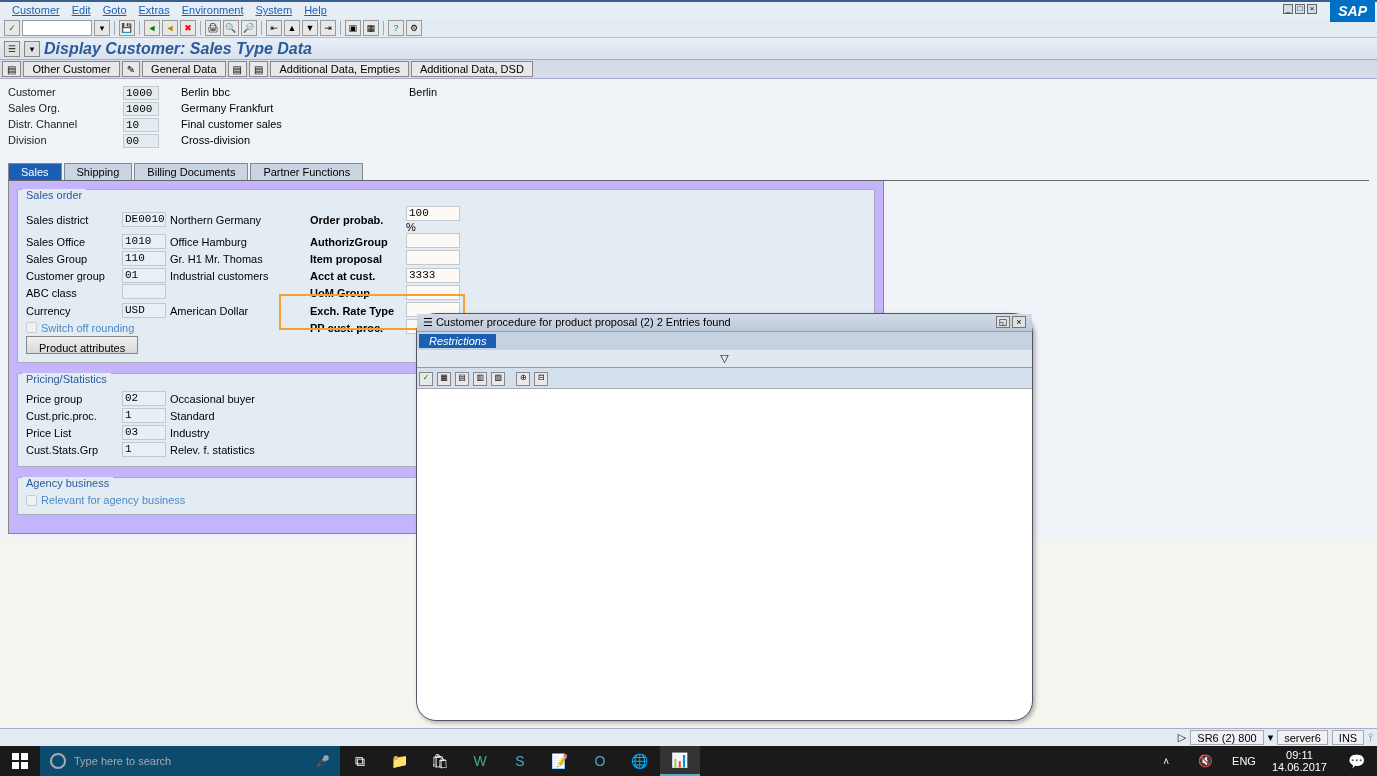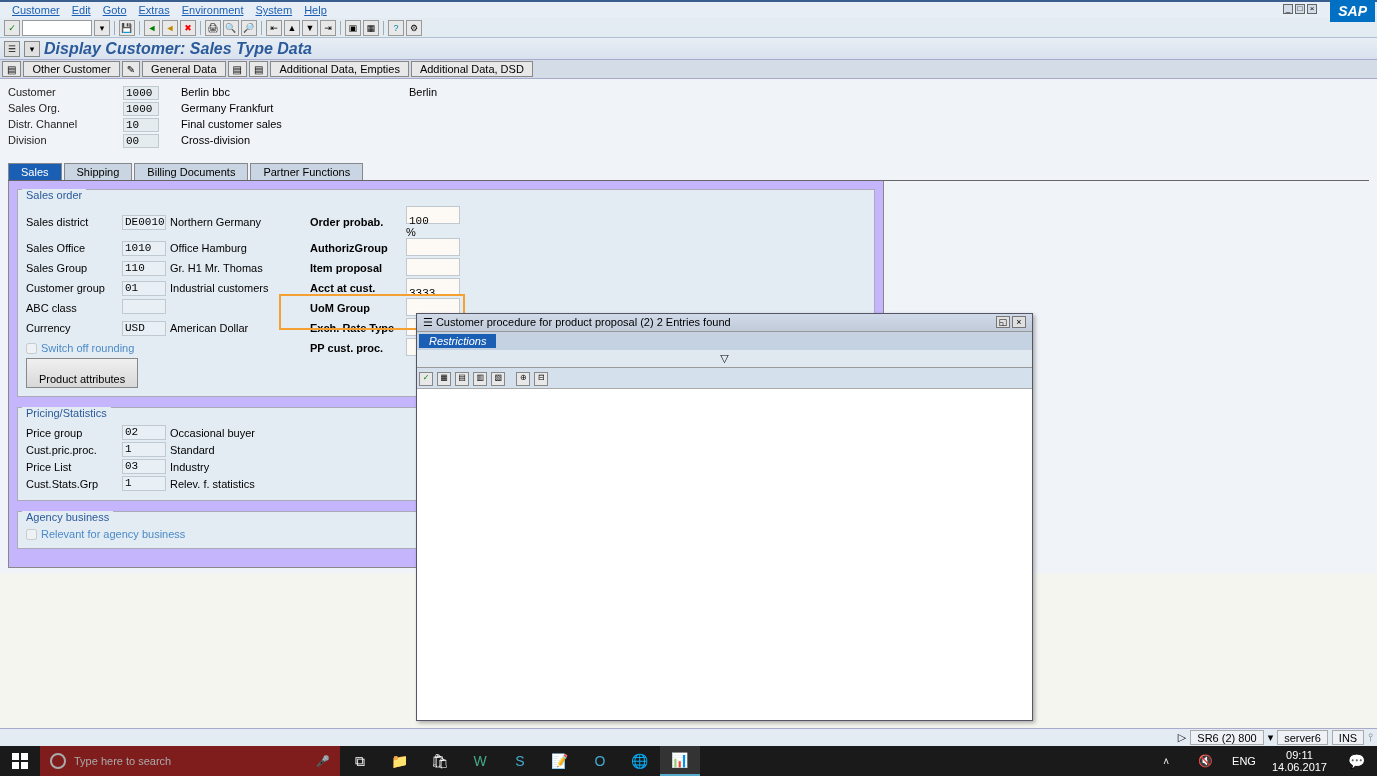--- a/index.html
+++ b/index.html
@@ -40,27 +40,27 @@
 .group-title { position: relative; top: -1px; left: 4px; background: #e4ecf3; padding: 0 4px; color: #2a5a9a; display: inline-block; }
 .group-content { padding: 4px 8px 8px; }
 
 .field-row { display: flex; align-items: center; min-height: 17px; }
 .fl { width: 96px; }
 .fv { width: 48px; font-family: 'Courier New', monospace; }
 .fv-input { background: #e8eff5; border: 1px solid #c0c8d0; width: 44px; padding: 0 2px; font-family: 'Courier New', monospace; height: 15px; display: inline-block; }
 .fd { width: 140px; }
 .fl2 { width: 96px; font-weight: bold; }
 .fv2 { width: 60px; }
-.fv2-input { background: #fdfaf5; border: 1px solid #c0c8d0; width: 54px; padding: 8px 2px; font-family: 'Courier New', monospace; height: 15px; display: inline-block; }
+.fv2-input { background: #fdfaf5; border: 1px solid #c0c8d0; width: 54px; padding: 0 2px; font-family: 'Courier New', monospace; height: 15px; display: inline-block; }
 
 .checkbox-row { display: flex; align-items: center; gap: 4px; }
 .checkbox-row input[type=checkbox] { width: 11px; height: 11px; }
 .checkbox-row label { color: #4a8ac8; }
 
-.btn-std { background: linear-gradient(#f0f0f0, #d8d8d8); border: 1px solid #888; padding: 14px 12px; height: 18px; }
+.btn-std { background: linear-gradient(#f0f0f0, #d8d8d8); border: 1px solid #888; padding: 5px 12px; height: 18px; }
 
 .highlight-box { position: absolute; border: 2px solid #f5a030; pointer-events: none; }
 
 .popup { position: absolute; background: white; border: 1px solid #556; box-shadow: 2px 2px 4px rgba(0,0,0,0.3); }
 .popup-title { background: linear-gradient(#d0dae8, #c0cad8); padding: 2px 6px; border-bottom: 1px solid #999; display: flex; justify-content: space-between; }
 .popup-close { display: flex; gap: 2px; }
 .popup-close span { width: 14px; height: 12px; border: 1px solid #777; background: #e0e0e0; font-size: 9px; text-align: center; }
 .popup-tab-row { background: #c4d2e2; padding: 2px; }
 .popup-tab { display: inline-block; background: #1a5fb4; color: white; padding: 1px 10px; font-style: italic; }
 .popup-body { background: #d4e0ec; }
@@ -72,21 +72,21 @@
 .popup-table tr.selected td:first-child { background: #f0d060; }
 .popup-table tr.selected td:last-child { background: #f8e090; }
 .popup-table tr.alt td { background: #c4d8ec; }
 
 .status-bar { position: absolute; bottom: 30px; left: 0; right: 0; height: 18px; background: #e4ecf3; border-top: 1px solid #aac; display: flex; justify-content: flex-end; align-items: center; padding-right: 4px; gap: 4px; }
 .status-seg { border: 1px solid #aaa; padding: 0 6px; height: 15px; background: #eef2f6; display: flex; align-items: center; }
 
 .taskbar { position: absolute; bottom: 0; left: 0; right: 0; height: 30px; background: #1a1a1a; display: flex; align-items: center; }
 .task-btn { width: 40px; height: 30px; display: flex; align-items: center; justify-content: center; color: white; font-size: 14px; }
 .task-btn.active { background: #333; border-bottom: 2px solid #5ac; }
-.search-box { flex: 0 0 300px; height: 30px; background: #7f1d1d; display: flex; align-items: center; color: #aaa; gap: 8px; padding-left: 10px; }
+.search-box { flex: 0 0 300px; height: 30px; background: #0c4a6e; display: flex; align-items: center; color: #aaa; gap: 8px; padding-left: 10px; }
 .search-box .circle { width: 16px; height: 16px; border: 2px solid #aaa; border-radius: 50%; }
 .task-spacer { flex: 1; }
 .clock { color: white; font-size: 10px; text-align: center; line-height: 12px; padding: 0 10px; }
 
 .start-btn { width: 40px; height: 30px; display: flex; align-items: center; justify-content: center; }
 .start-btn svg { width: 16px; height: 16px; }
 </style>
 </head>
 <body>
 
@@ -275,21 +275,21 @@
           <input type="checkbox" disabled="" style="">
           <label>Relevant for agency business</label>
         </div>
       </div>
     </div>
 
     <div class="highlight-box" style="left:270px; top:113px; width:186px; height:36px;"></div>
   </div>
 </div>
 
-<div class="popup" style="left:416px; top:313px; width:617px; height:408px;">
+<div class="popup" style="left:416px; top:313px; width:617px; height:408px;border-radius:20px;">
   <div class="popup-title">
     <span>☰ <span>Customer procedure for product proposal (2)   2 Entries found</span></span>
     <div class="popup-close">
       <span>◱</span>
       <span>×</span>
     </div>
   </div>
   <div class="popup-tab-row">
     <span class="popup-tab">Restrictions</span>
   </div>

